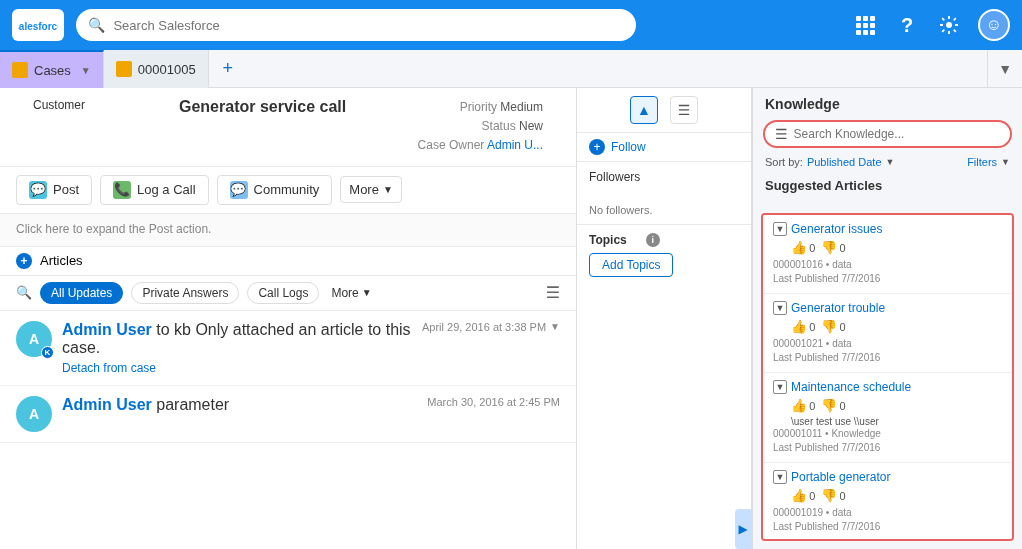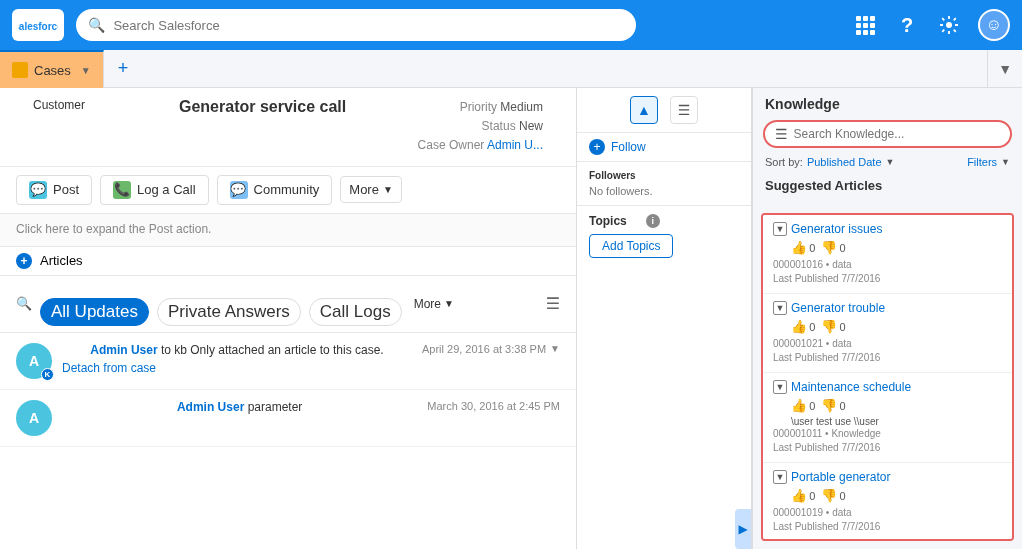--- a/index.html
+++ b/index.html
@@ -92,21 +92,21 @@
       padding: 0 12px;
       gap: 6px;
       border-right: 1px solid #ddd;
       cursor: pointer;
       font-size: 13px;
       color: #333;
       background: #e8edf2;
       height: 38px;
     }
     .tab-item.active {
-      background: #fdba74;
+      background: #c4b5fd;
       border-top: 2px solid #0070d2;
     }
     .tab-icon {
       width: 16px;
       height: 16px;
       background: #f0a500;
       border-radius: 2px;
       display: inline-block;
     }
     .tab-arrow {
@@ -275,25 +275,24 @@
     .search-small {
       width: 16px;
       height: 16px;
       color: #888;
       font-size: 13px;
     }
     .filter-tab {
       padding: 3px 10px;
       border: 1px solid #ddd;
       border-radius: 20px;
-      font-size: 17px;
-      background: #fff;
-      cursor: pointer;
-      color: #333;
-      margin-top: 16px;
+      font-size: 12px;
+      background: #fff;
+      cursor: pointer;
+      color: #333;
     }
     .filter-tab.active {
       background: #0070d2;
       color: #fff;
       border-color: #0070d2;
     }
     .filter-more {
       display: flex;
       align-items: center;
       gap: 3px;
@@ -353,23 +352,22 @@
     }
     .feed-content {
       flex: 1;
     }
     .feed-user {
       font-weight: bold;
       color: #0070d2;
       cursor: pointer;
     }
     .feed-text {
-      font-size: 12px;
-      color: #333;
-      text-align: center;
+      font-size: 16px;
+      color: #333;
     }
     .feed-link {
       color: #0070d2;
       cursor: pointer;
       text-decoration: none;
       font-size: 12px;
       display: block;
       margin-top: 4px;
     }
     .feed-date {
@@ -423,24 +421,24 @@
       align-items: center;
       justify-content: center;
       font-size: 12px;
     }
 
     .panel-section {
       padding: 8px 12px;
       border-bottom: 1px solid #e8e8e8;
     }
     .panel-section-title {
-      font-size: 10px;
-      font-weight: bold;
-      color: #333;
-      margin-bottom: 4px;
+      font-size: 12px;
+      font-weight: normal;
+      color: #333;
+      margin-bottom: 20px;
     }
     .panel-section-text {
       font-size: 11px;
       color: #777;
     }
 
     .topics-section {
       padding: 8px 12px;
     }
     .topics-header {
@@ -639,20 +637,24 @@
     <div class="nav-avatar">☺</div>
   </div>
 </nav>
 
 <div class="tabs-bar">
   <div class="tab-item active">
     <span class="tab-icon"></span>
     <span>Cases</span>
     <span class="tab-arrow">▼</span>
   </div>
+  <div class="tab-item">
+    <span class="tab-icon"></span>
+    <span>00001005</span>
+  </div>
   <button class="tab-add">+</button>
   <div class="tab-dropdown-btn">▼</div>
 </div>
 
 <div class="main-layout">
 
   <div class="left-panel">
 
     <div class="case-header">
       <div class="case-customer">Customer</div>

